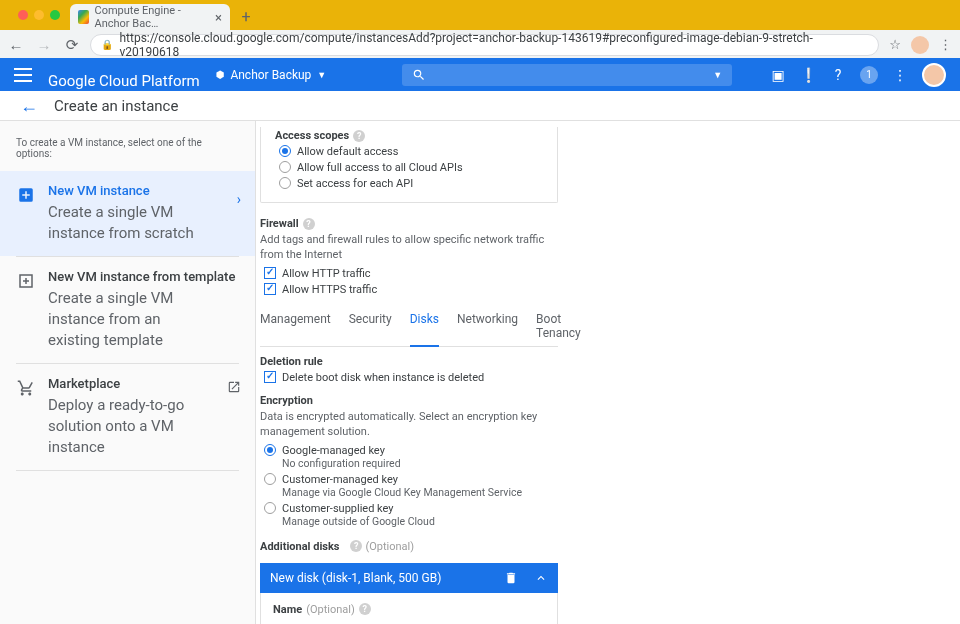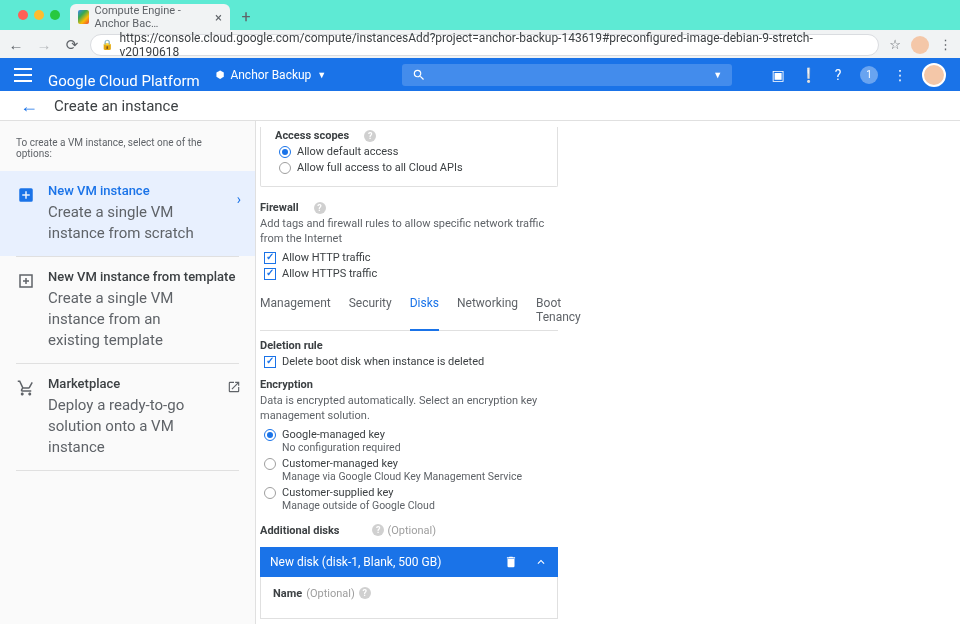--- a/index.html
+++ b/index.html
@@ -1,19 +1,19 @@
 <!DOCTYPE html>
 <html><head>
 <meta charset="utf-8">
 <style>
   * { box-sizing: border-box; margin: 0; padding: 0; }
   body { font-family: Roboto, "Helvetica Neue", Arial, sans-serif; font-size: 13px; color: #212121; background: #fff; width: 960px; height: 624px; overflow: hidden; }
   
   
-  .browser-chrome { height: 58px; background: #5eead4; }
+  .browser-chrome { height: 58px; background: #eab308; }
   .tab-strip { height: 30px; display: flex; align-items: flex-end; padding-left: 8px; }
   .window-controls { display: flex; gap: 6px; align-items: center; padding: 0 10px; height: 30px; }
   .wc-dot { width: 10px; height: 10px; border-radius: 50%; }
   .wc-red { background: #ff5f57; }
   .wc-yellow { background: #febc2e; }
   .wc-green { background: #28c840; }
   .tab { background: #f1f3f4; height: 26px; border-radius: 6px 6px 0 0; display: flex; align-items: center; padding: 0 8px; width: 160px; font-size: 11px; color: #5f6368; gap: 6px; }
   .tab-favicon { width: 14px; height: 14px; border-radius: 2px; background: linear-gradient(135deg,#4285f4,#34a853,#fbbc05,#ea4335); }
   .tab-close { margin-left: auto; font-size: 13px; color: #5f6368; }
   .newtab { width: 24px; height: 24px; display: flex; align-items: center; justify-content: center; color: #5f6368; font-size: 16px; margin-left:4px; margin-bottom:2px;}
@@ -57,23 +57,23 @@
   .side-item.active .s-text-title { color: #1a73e8; }
   .s-text-sub { font-size: 15px; color: #5f6368; margin-top: 4px; line-height: 1.4; max-width: 160px; }
   .s-chevron { position: absolute; right: 14px; top: 20px; color: #5f6368; font-size: 14px; }
   .side-item.active .s-chevron { color: #1a73e8; }
   .s-external { position: absolute; right: 14px; top: 16px; color: #5f6368; }
   .side-divider { height:1px; background:#e0e0e0; margin: 0 16px; }
   
   
   .content { flex: 1; overflow-y: auto; padding: 0 0 20px 0; }
   .panel-card { margin: 6px 0 14px 4px; border: 1px solid #e0e0e0; border-top: none; border-radius: 0 0 2px 2px; padding: 2px 14px 12px; width: 298px; }
-  .sec-label { font-size: 11px; font-weight: 700; color: #3c4043; display:flex; align-items:center; gap:15px; }
+  .sec-label { font-size: 11px; font-weight: 700; color: #3c4043; display:flex; align-items:center; gap:4px; }
   .help-q { width:12px; height:12px; border-radius:50%; background:#d0d0d0; color:#fff; font-size:9px; display:inline-flex; align-items:center; justify-content:center; }
-  .radio-row, .check-row { display:flex; align-items:flex-end; gap:6px; font-size:11px; color:#3c4043; margin: 3px 0 0 4px; }
+  .radio-row, .check-row { display:flex; align-items:flex-start; gap:6px; font-size:11px; color:#3c4043; margin: 3px 0 0 4px; }
   .radio { width:12px; height:12px; border:1px solid #9e9e9e; border-radius:50%; position:relative; flex-shrink:0; }
   .radio.checked { border-color:#1a73e8; }
   .radio.checked::after { content:''; width:6px; height:6px; background:#1a73e8; border-radius:50%; position:absolute; top:2px; left:2px; }
   .check { width:12px; height:12px; border:1px solid #9e9e9e; position:relative; flex-shrink:0; }
   .check.checked { border-color:#1a73e8; }
   .check.checked::after { content:'✓'; color:#1a73e8; font-size:10px; position:absolute; top:-2px; left:1px; font-weight:bold; }
   
   .subsection { margin: 0 0 10px 4px; width: 298px; }
   .hint { font-size: 11px; color: #5f6368; line-height: 1.4; margin: 2px 0 4px; }
   .sub-desc { font-size: 10.5px; color:#5f6368; margin-left: 22px; margin-top: 0px; }
@@ -215,20 +215,24 @@
           <span class="help-q">?</span>
         </div>
       <div class="radio-row">
           <span class="radio checked"></span>
           <span>Allow default access</span>
         </div>
       <div class="radio-row">
           <span class="radio"></span>
           <span>Allow full access to all Cloud APIs</span>
         </div>
+      <div class="radio-row">
+          <span class="radio"></span>
+          <span>Set access for each API</span>
+        </div>
     </div>
 
     <div class="subsection">
       <div class="sec-label">
           <span>Firewall</span>
           <span class="help-q">?</span>
         </div>
       <div class="hint">Add tags and firewall rules to allow specific network traffic from the Internet</div>
       <div class="check-row">
           <span class="check checked"></span>

